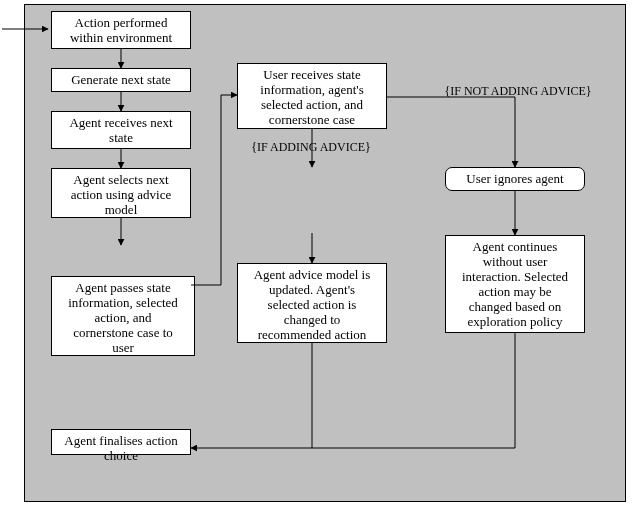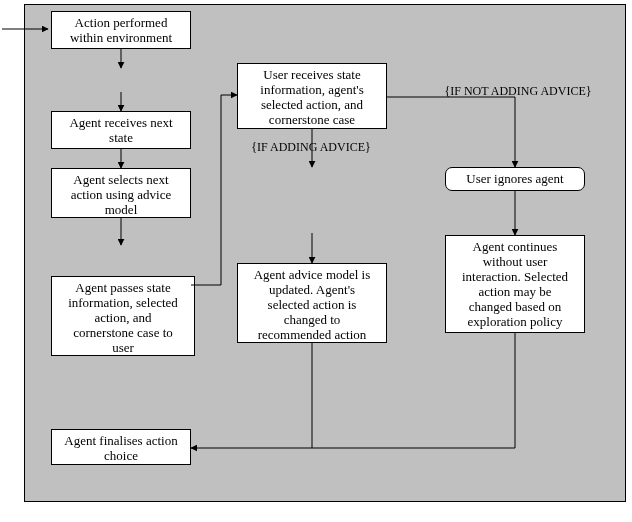--- a/index.html
+++ b/index.html
@@ -44,28 +44,29 @@
   svg { position: absolute; overflow: visible; }
 </style>
 </head>
 <body>
 
 <div class="stage">
   <div class="panel">
 
     <div class="box" style="left:26px; top:6px; width:140px; height:38px;">Action performed<br>within environment</div>
 
+    <div class="box" style="left:26px; top:63px; width:140px; height:24px;">Generate next state</div>
 
     <div class="box" style="left:26px; top:106px; width:140px; height:38px;">Agent receives next<br>state</div>
 
     <div class="box" style="left:26px; top:163px; width:140px; height:50px;">Agent selects next<br>action using advice<br>model</div>
 
     <div class="box" style="left:26px; top:240px; width:144px; height:80px;margin-top:31px;">Agent passes state<br>information, selected<br>action, and<br>cornerstone case to<br>user</div>
 
-    <div class="box" style="left:26px; top:424px; width:140px; height:36px;">Agent finalises action<br>choice</div>
+    <div class="box" style="left:26px; top:424px; width:140px; height:26px;">Agent finalises action<br>choice</div>
 
     <div class="box" style="left:212px; top:58px; width:150px; height:66px;">User receives state<br>information, agent's<br>selected action, and<br>cornerstone case</div>
 
 
     <div class="box" style="left:212px; top:258px; width:150px; height:80px;text-align:center;">Agent advice model is<br>updated. Agent's<br>selected action is<br>changed to<br>recommended action</div>
 
     <div class="box" style="left:420px; top:162px; width:140px; height:24px;border-radius:7px;">User ignores agent</div>
 
     <div class="box" style="left:420px; top:230px; width:140px; height:98px;">Agent continues<br>without user<br>interaction. Selected<br>action may be<br>changed based on<br>exploration policy</div>
 

